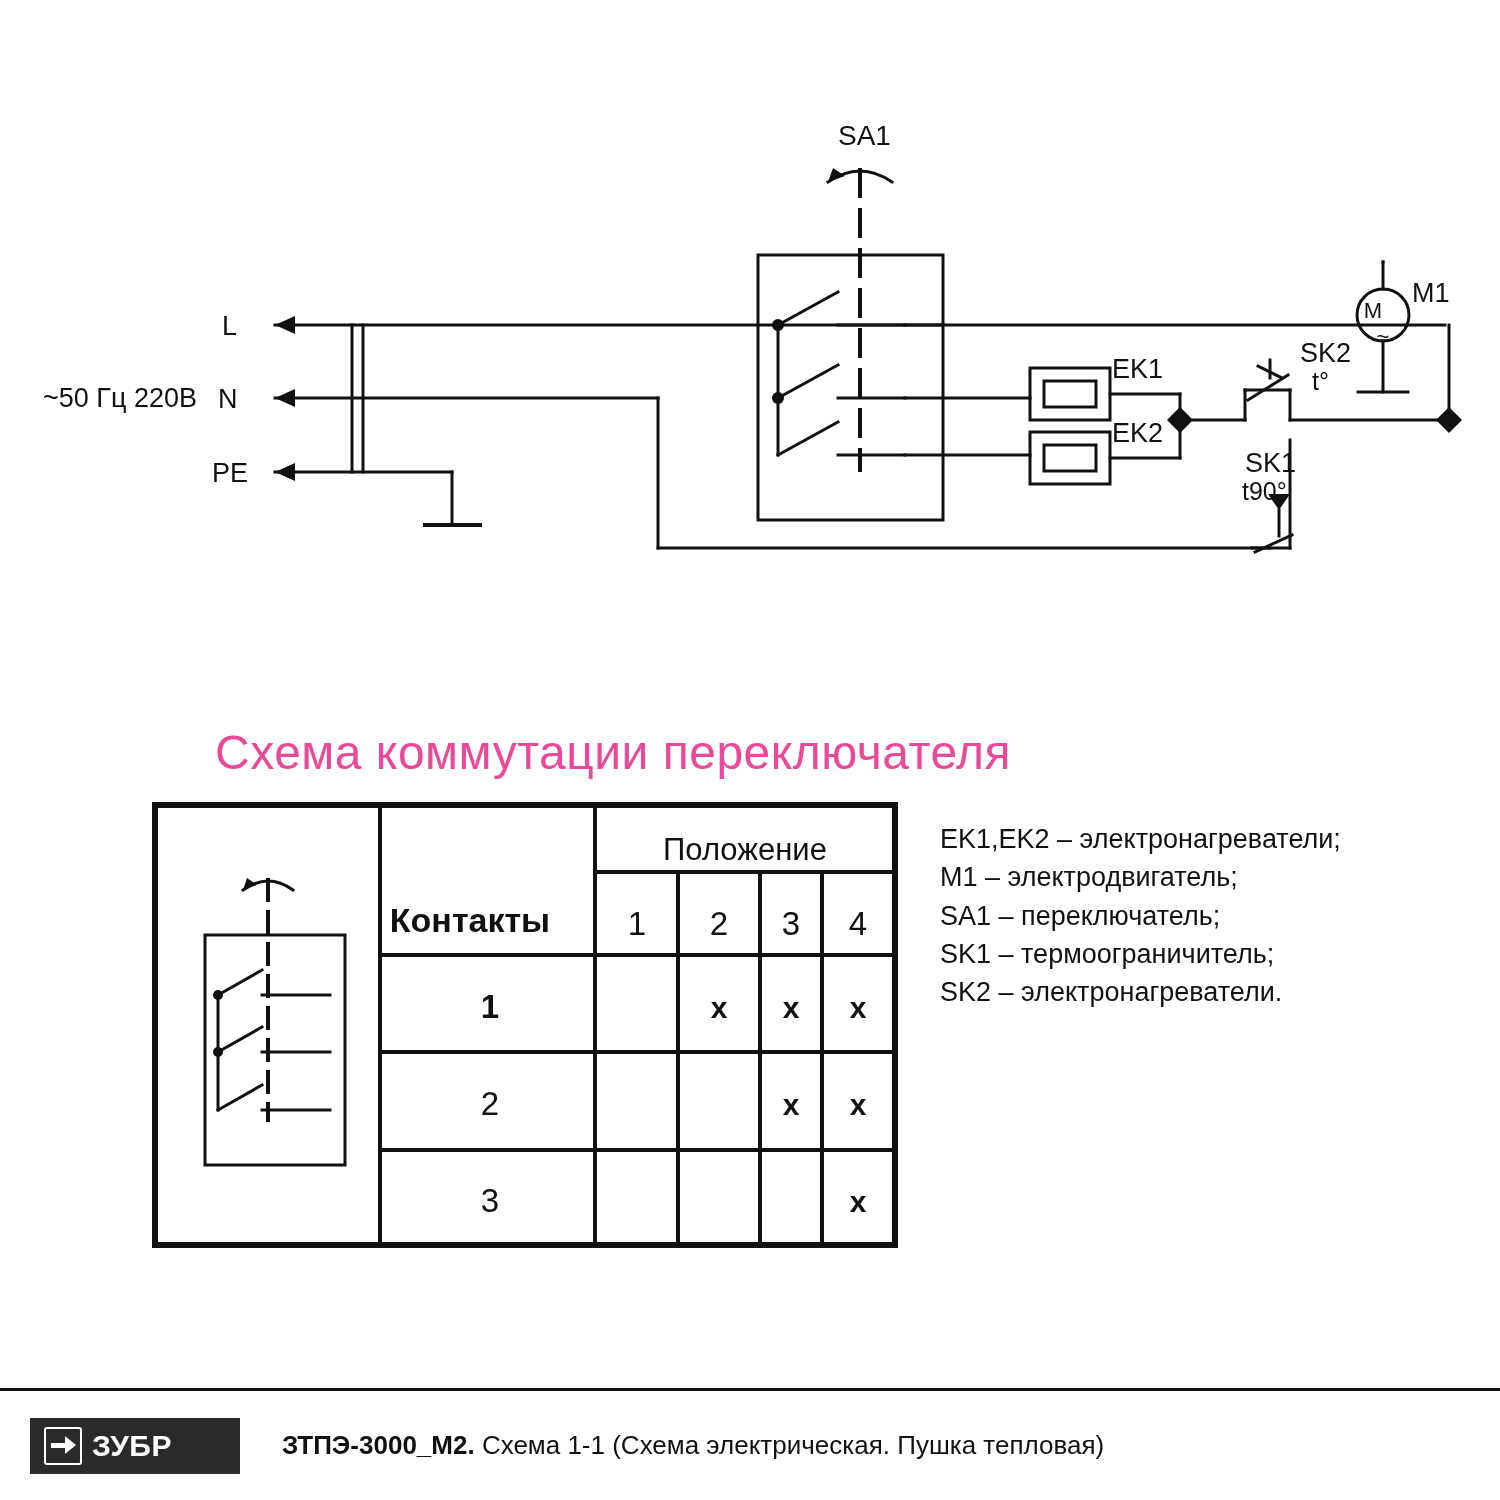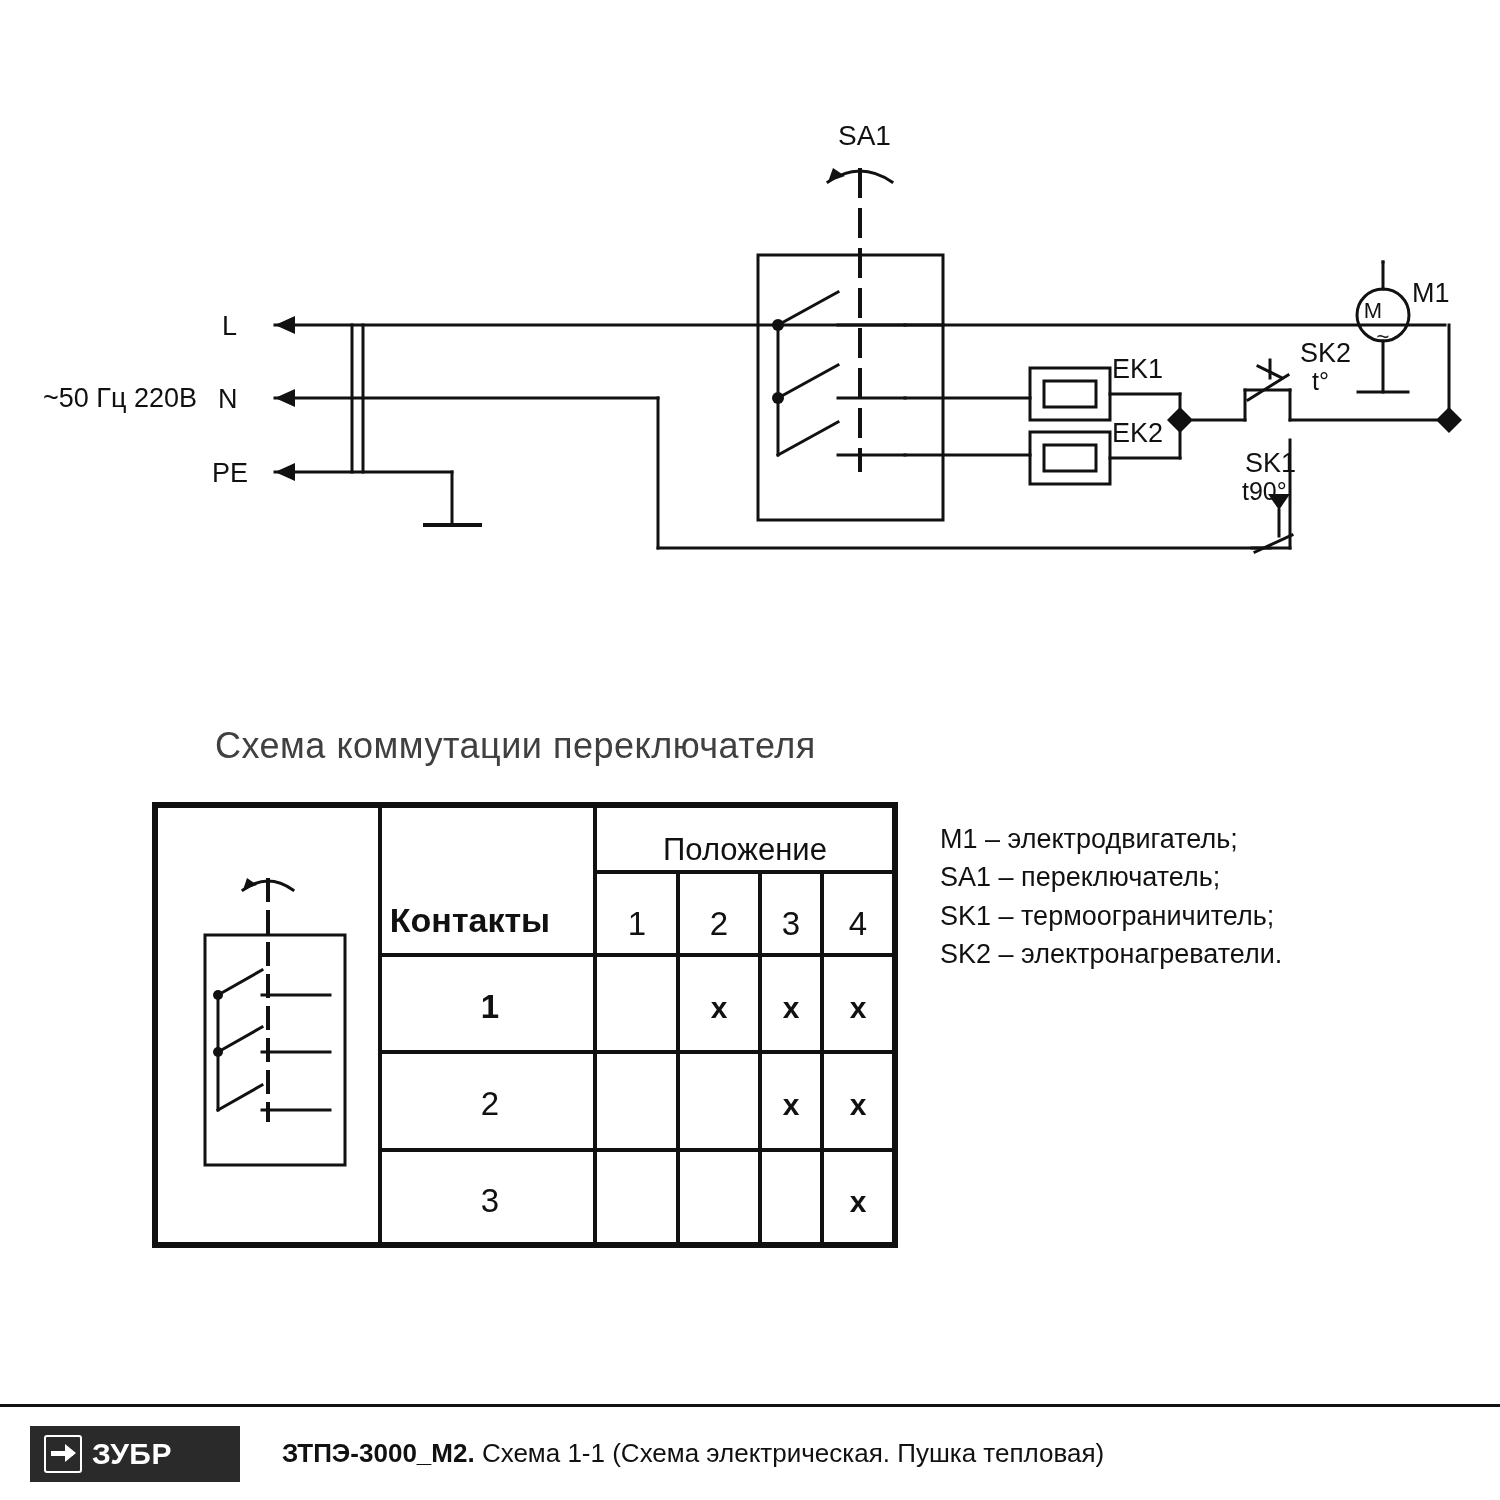--- a/index.html
+++ b/index.html
@@ -24,21 +24,21 @@
     left: 0;
     top: 0;
     width: 1500px;
     height: 1500px;
   }
   .footer-bar {
     position: absolute;
     left: 0;
     bottom: 0;
     width: 1500px;
-    height: 96px;
+    height: 112px;
     border-top: 3px solid #111;
     background: #fff;
     display: flex;
     align-items: center;
     box-sizing: border-box;
     padding-left: 30px;
   }
   .logo {
     width: 210px;
     height: 56px;
@@ -100,22 +100,22 @@
     top: 820px;
     font-size: 27px;
     line-height: 1.42;
     color: #111;
     white-space: nowrap;
   }
   .sw-title {
     position: absolute;
     left: 215px;
     top: 725px;
-    font-size: 36px;
-    color: #404040;
+    font-size: 48px;
+    color: #ec4899;
     letter-spacing: 0.5px;
   }
 </style>
 </head>
 <body>
 
 <div class="page">
 
   <svg class="schematic" viewBox="0 0 1500 1500">
     <g fill="none" stroke="#111" stroke-width="3" stroke-linecap="square">
@@ -269,20 +269,21 @@
       <text x="637" y="1212" font-size="30" text-anchor="middle"></text>
       <text x="719" y="1212" font-size="30" text-anchor="middle"></text>
       <text x="791" y="1212" font-size="30" text-anchor="middle"></text>
       <text x="858" y="1212" font-size="30" font-weight="bold" text-anchor="middle">x</text>
     </g>
   </svg>
 
   <div class="sw-title">Схема коммутации переключателя</div>
 
   <div class="legend">
+    <div>EK1,EK2 – электронагреватели;</div>
     <div>M1 – электродвигатель;</div>
     <div>SA1 – переключатель;</div>
     <div>SK1 – термоограничитель;</div>
     <div>SK2 – электронагреватели.</div>
   </div>
 
   <div class="footer-bar">
     <div class="logo">
       <span class="logo-mark"></span>
       <span class="logo-text">ЗУБР</span>

